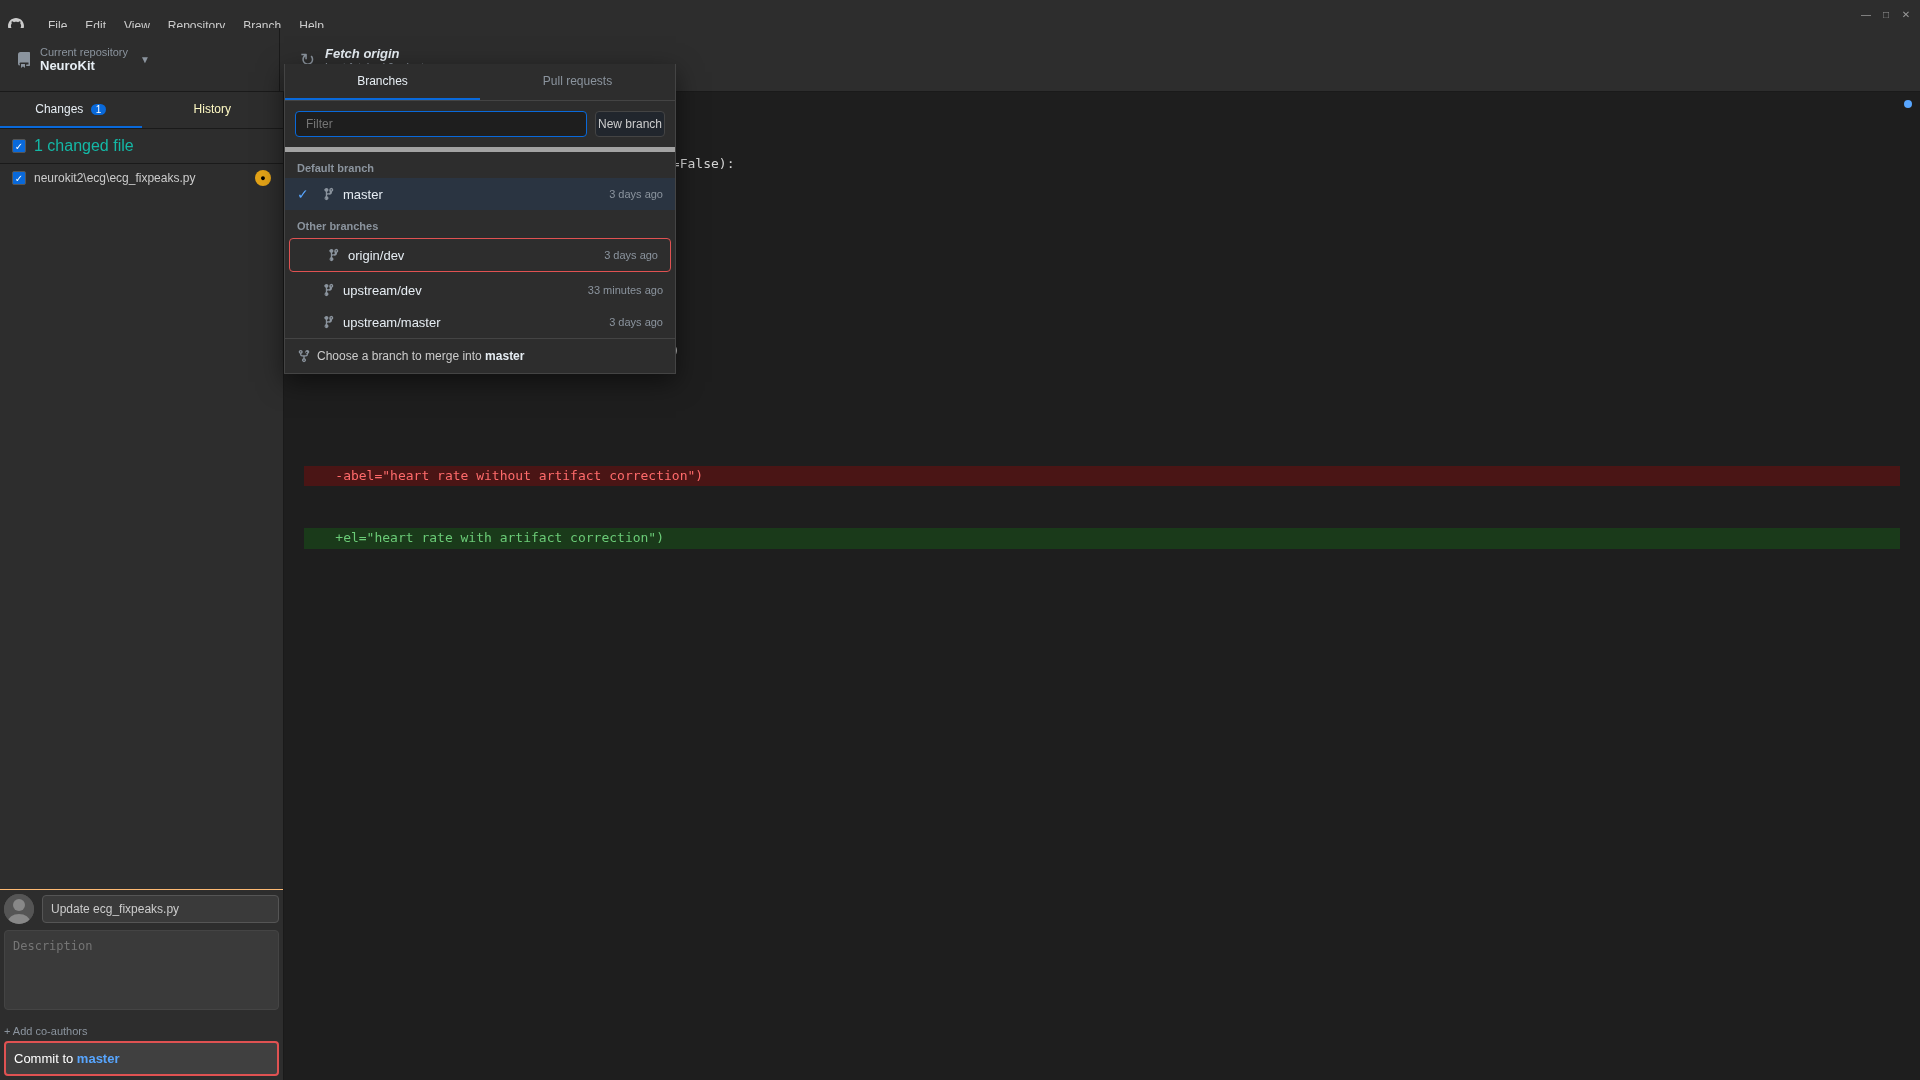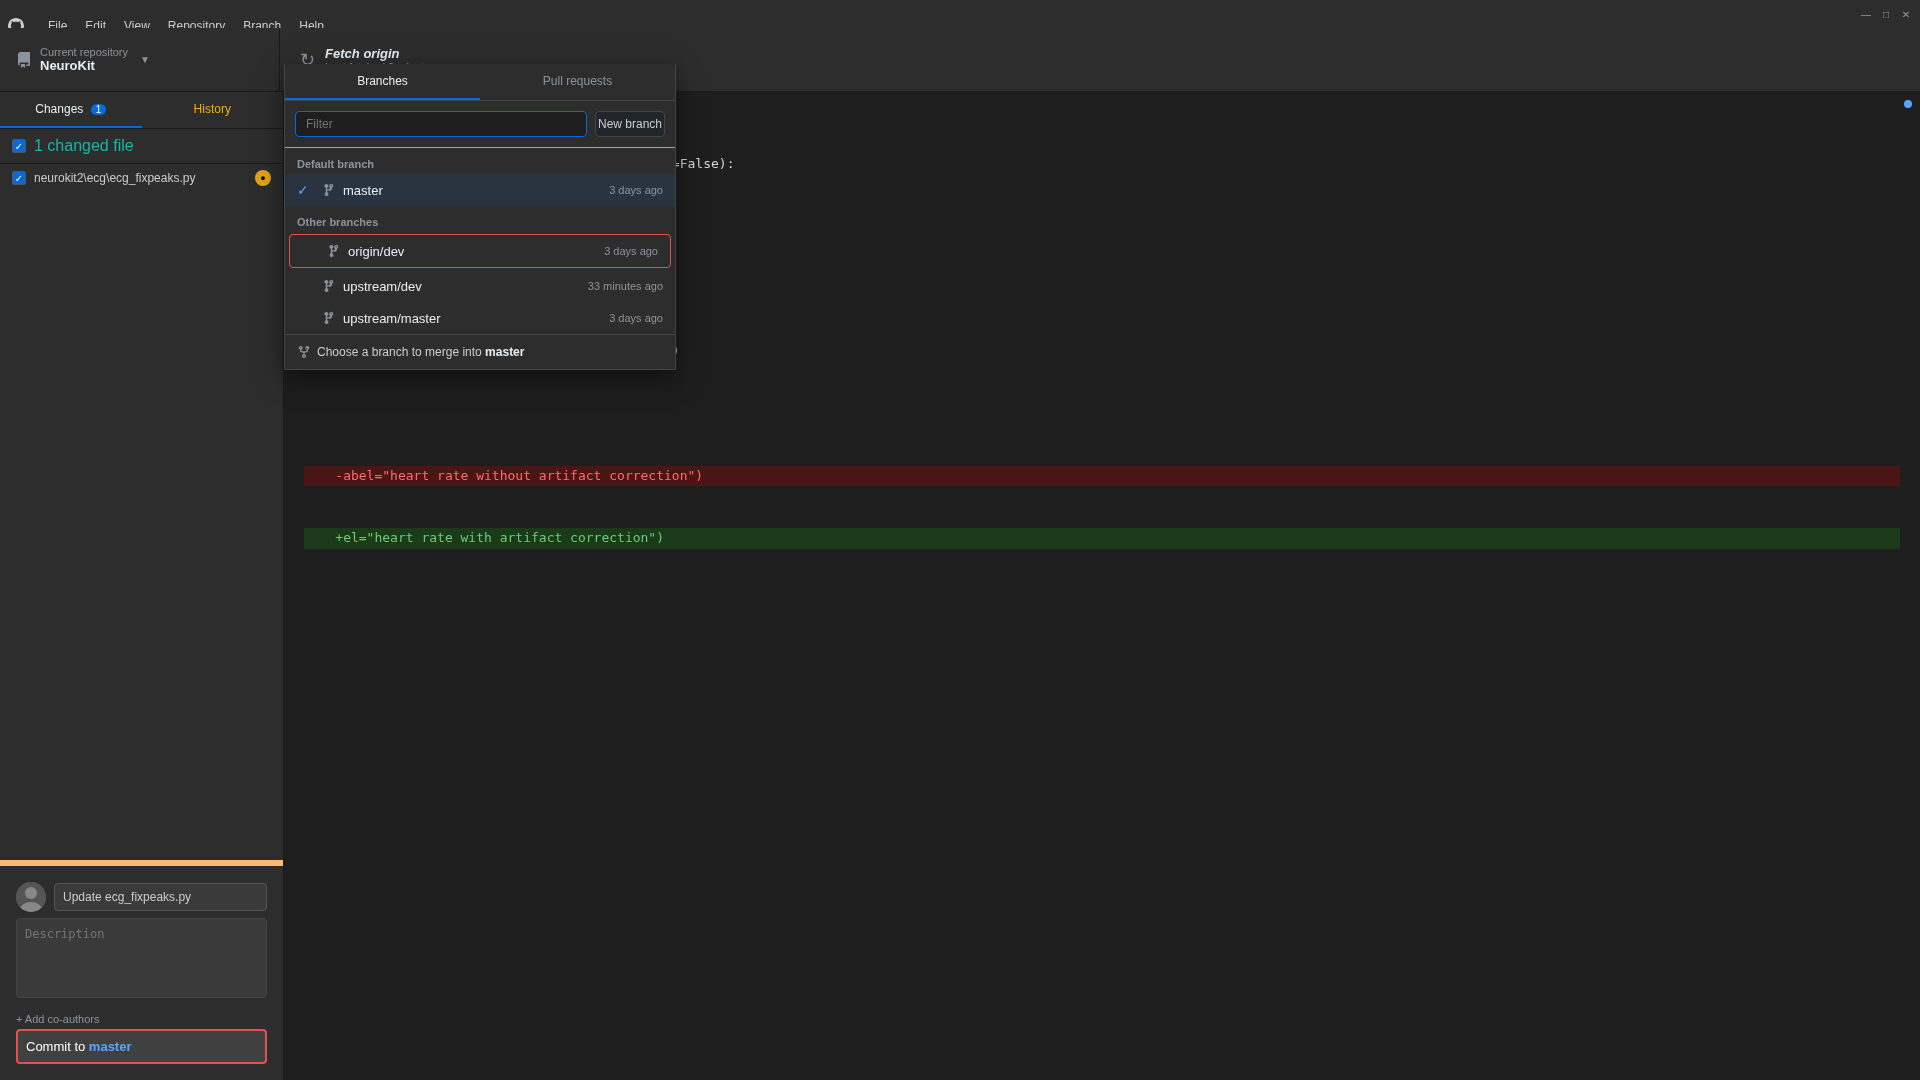--- a/index.html
+++ b/index.html
@@ -139,21 +139,21 @@
     }
     .sidebar-tabs {
       display: flex;
       border-bottom: 1px solid #1a1a1a;
     }
     .sidebar-tab {
       flex: 1;
       padding: 10px 0;
       text-align: center;
       font-size: 12px;
-      color: #eab308;
+      color: #fef9c3;
       cursor: pointer;
       border-bottom: 2px solid transparent;
       position: relative;
     }
     .sidebar-tab.active {
       color: #e6edf3;
       border-bottom: 2px solid #0969da;
     }
     .sidebar-tab .badge {
       background: #0969da;
@@ -220,22 +220,22 @@
       display: flex;
       align-items: center;
       justify-content: center;
       font-size: 9px;
       color: #000;
     }
 
     
     .sidebar-bottom {
       margin-top: auto;
-      border-top: 6px solid #fdba74;
-      padding: 16px;
+      border-top: 1px solid #fdba74;
+      padding: 4px;
     }
     .commit-msg-area {
       display: flex;
       align-items: center;
       gap: 8px;
       margin-bottom: 6px;
     }
     .avatar {
       width: 30px;
       height: 30px;
@@ -345,21 +345,21 @@
     .dropdown-tab.active {
       color: #e6edf3;
       border-bottom: 2px solid #0969da;
     }
 
     .dropdown-search-row {
       display: flex;
       align-items: center;
       padding: 10px 10px;
       gap: 8px;
-      border-bottom: 1px solid #a3a3a3;
+      border-bottom: 5px solid #a3a3a3;
     }
     .filter-input {
       flex: 1;
       background: #1e1e1e;
       border: 1px solid #0969da;
       border-radius: 4px;
       padding: 5px 10px;
       color: #e6edf3;
       font-size: 12px;
       outline: none;

